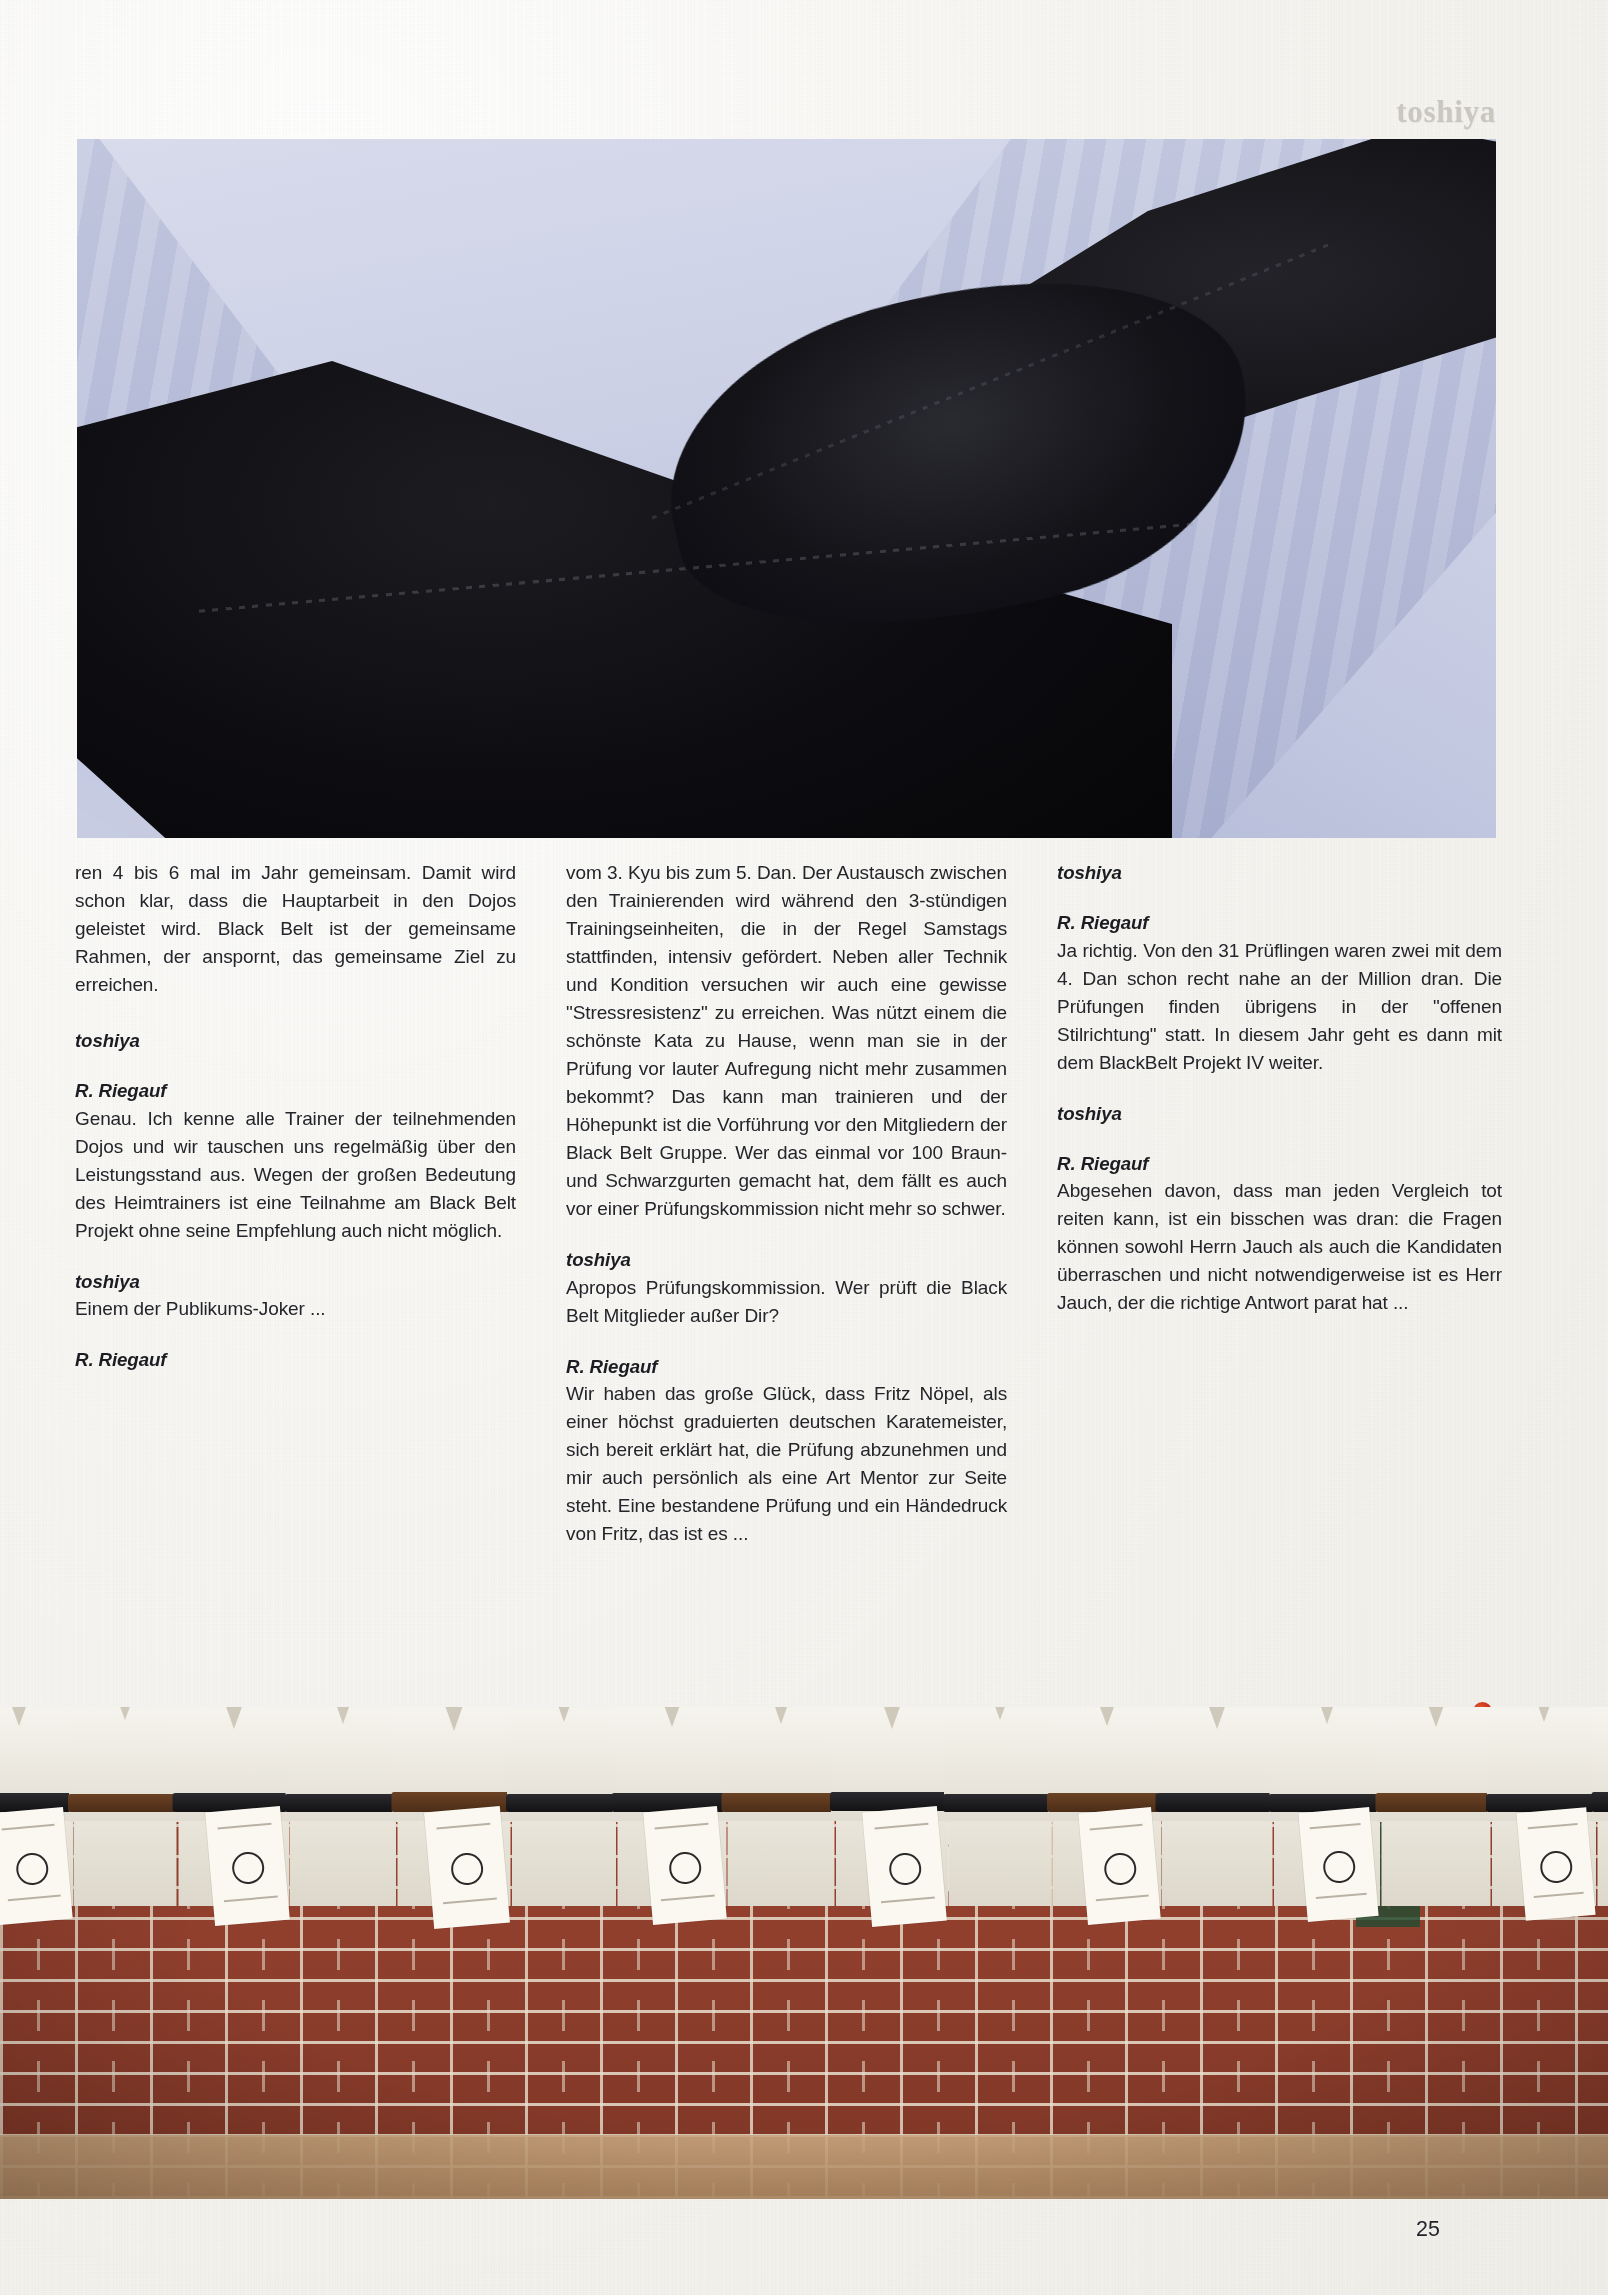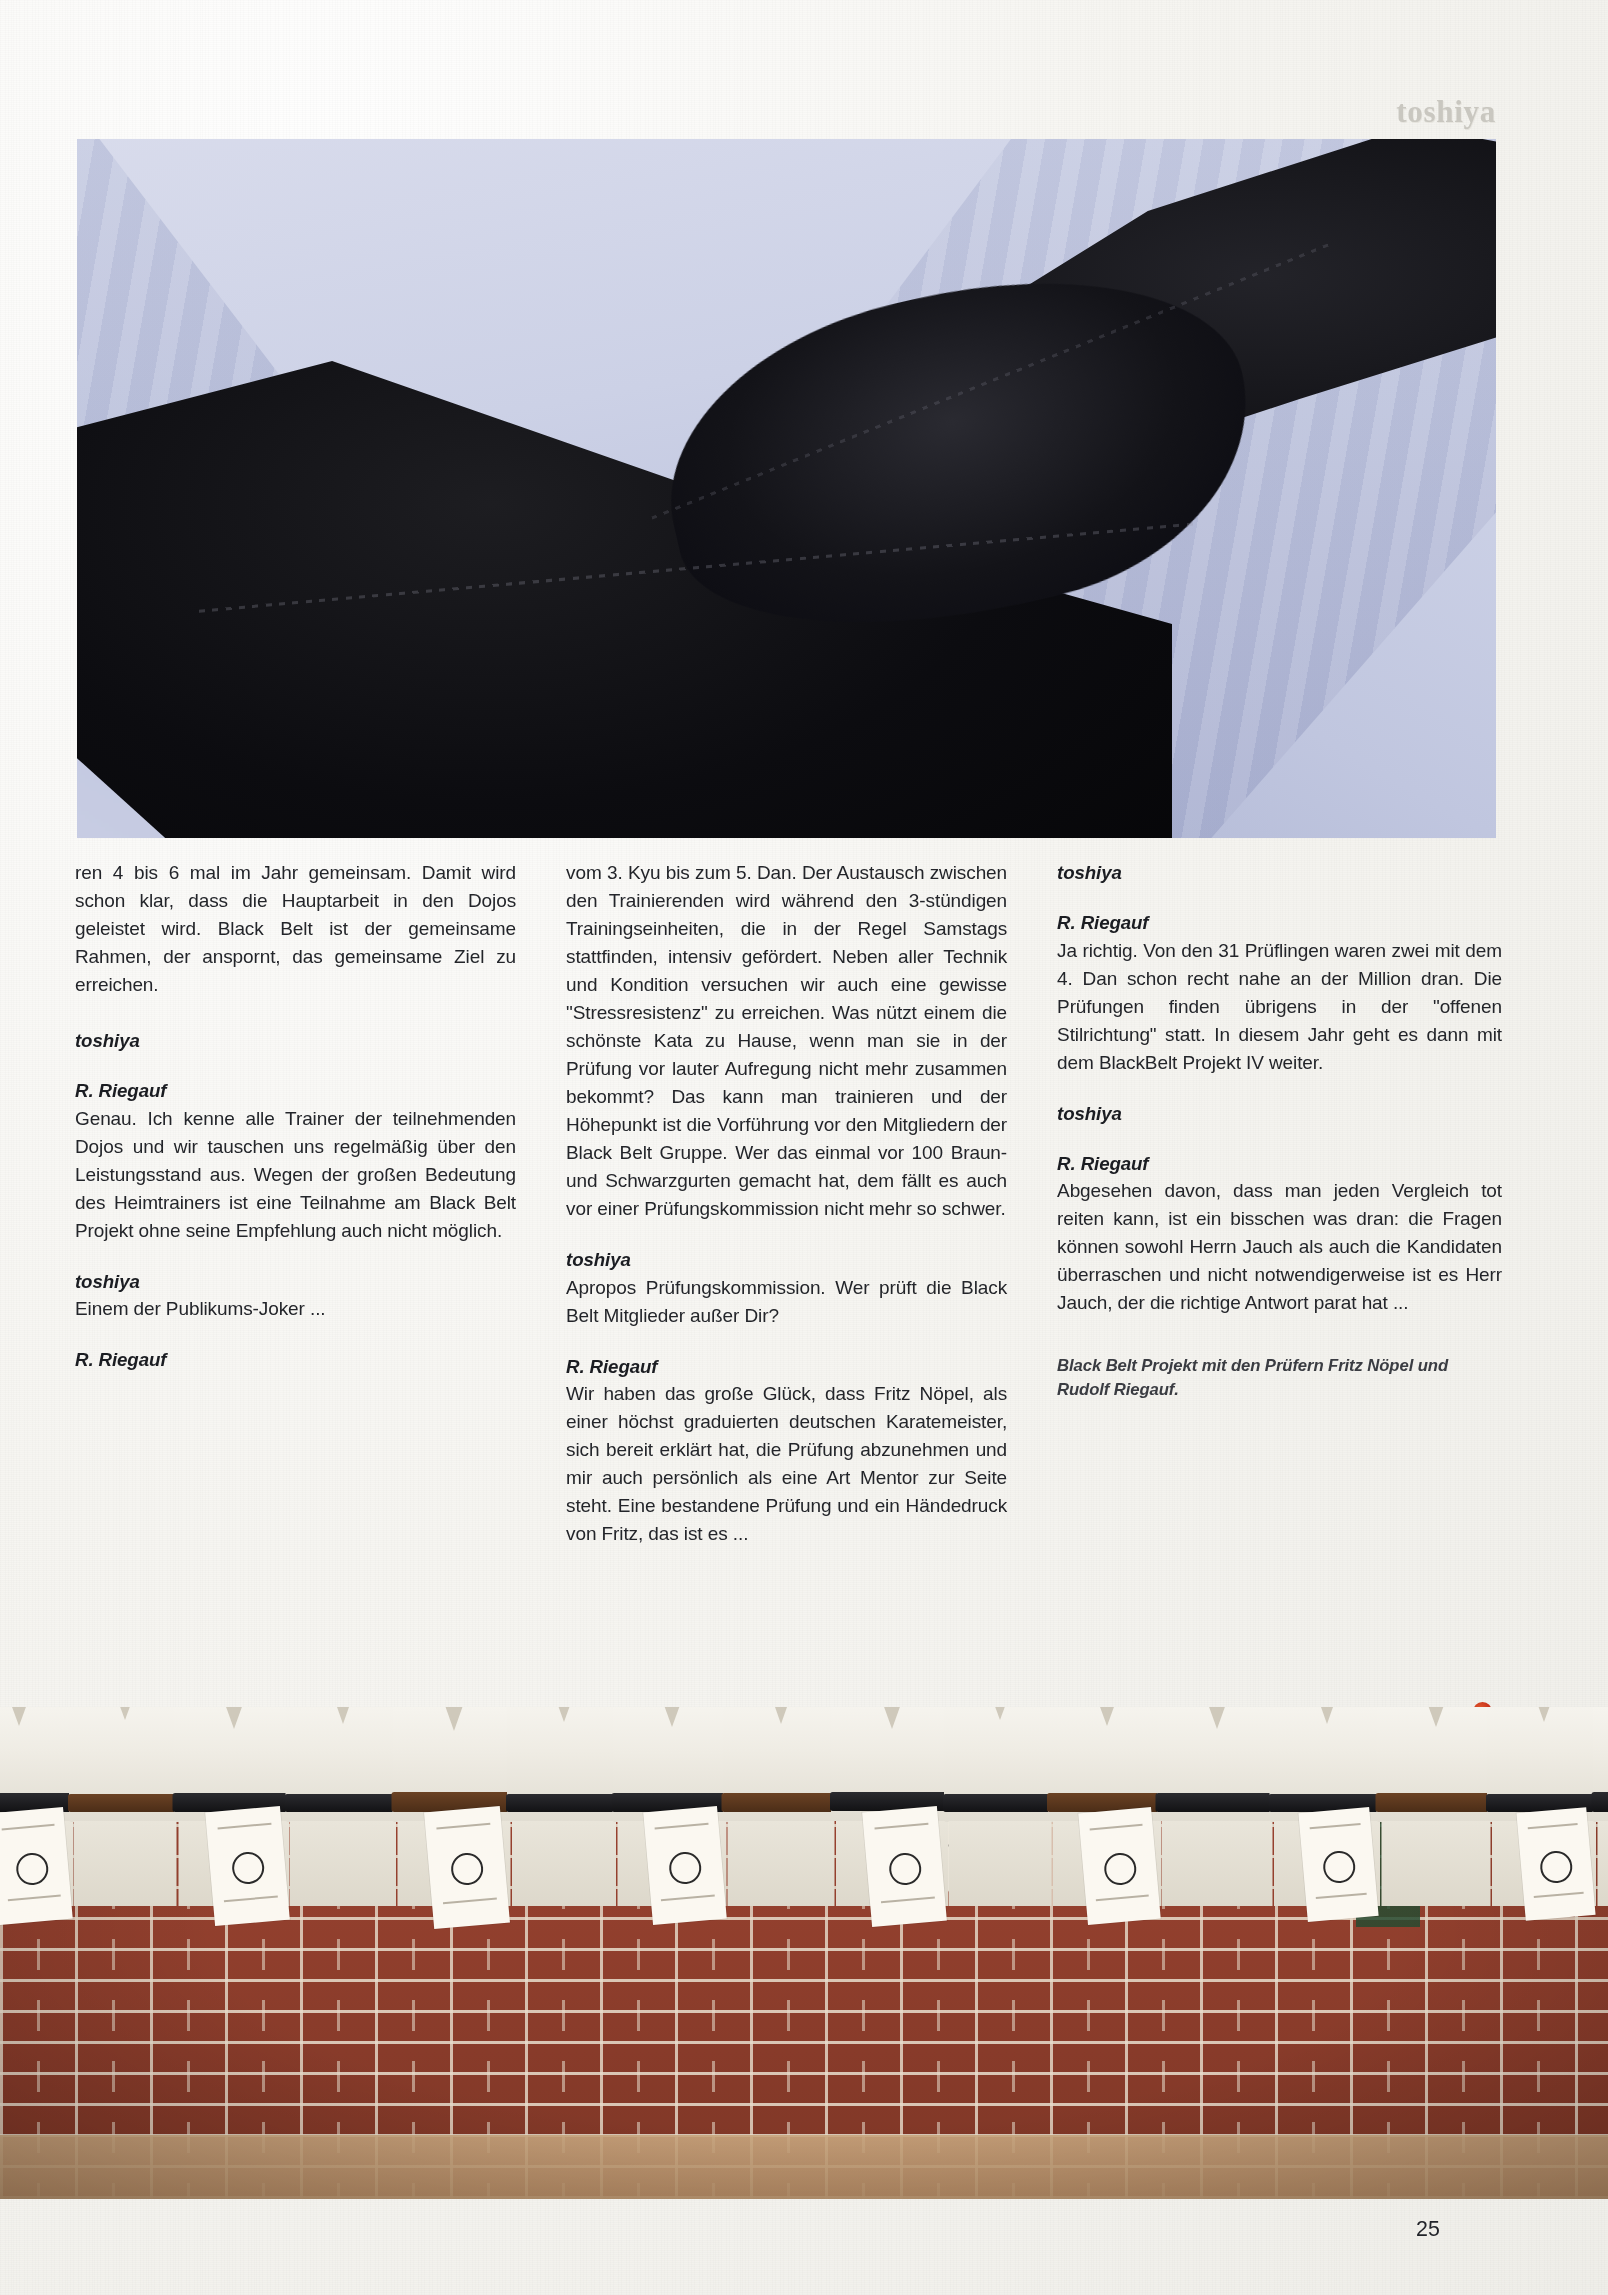--- a/index.html
+++ b/index.html
@@ -288,21 +288,20 @@
       <p class="body">Wir haben das große Glück, dass Fritz Nöpel, als einer höchst graduierten deutschen Karatemeister, sich bereit erklärt hat, die Prüfung abzunehmen und mir auch persönlich als eine Art Mentor zur Seite steht. Eine bestandene Prüfung und ein Händedruck von Fritz, das ist es ...</p>
     </div>
 
     <div class="col c3">
       <h4 class="speaker" style="margin-top:0">toshiya</h4>
       <h4 class="speaker">R. Riegauf</h4>
       <p class="body">Ja richtig. Von den 31 Prüflingen waren zwei mit dem 4. Dan schon recht nahe an der Million dran. Die Prüfungen finden übrigens in der "offenen Stilrichtung" statt. In diesem Jahr geht es dann mit dem BlackBelt Projekt IV weiter.</p>
       <h4 class="speaker">toshiya</h4>
       <h4 class="speaker">R. Riegauf</h4>
       <p class="body">Abgesehen davon, dass man jeden Vergleich tot reiten kann, ist ein bisschen was dran: die Fragen können sowohl Herrn Jauch als auch die Kandidaten überraschen und nicht notwendigerweise ist es Herr Jauch, der die richtige Antwort parat hat ...</p>
-      <div class="caption">Black Belt Projekt mit den Prüfern Fritz Nöpel und Rudolf Riegauf.</div>
     </div>
   </div>
 
   <div class="enddot"></div>
 
   <div class="group-photo">
     <div class="brick"></div>
     <div class="brick-offset"></div>
     <div class="door"></div>
 

